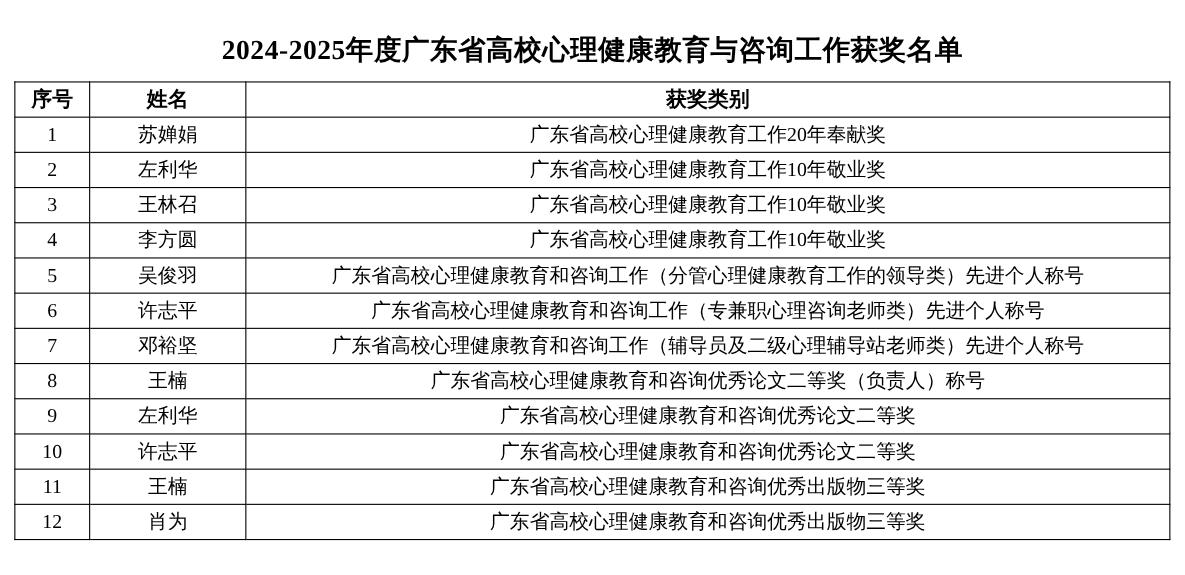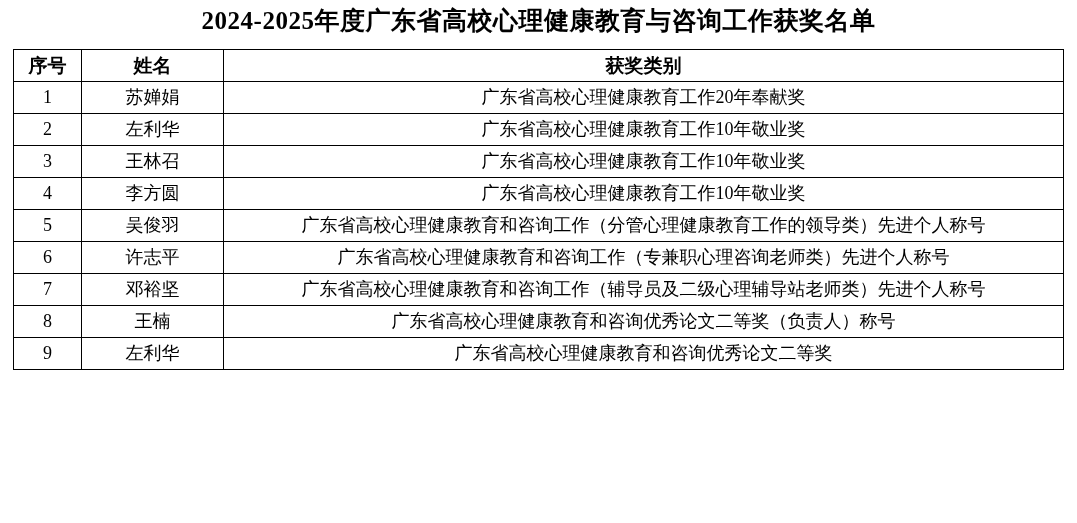--- a/index.html
+++ b/index.html
@@ -19,21 +19,21 @@
     height: 523px;
     box-sizing: border-box;
     padding: 0;
     position: relative;
   }
   .doc-title {
     text-align: center;
     font-size: 25px;
     font-weight: bold;
     letter-spacing: 0.5px;
-    padding-top: 4px;
+    padding-top: 29px;
     padding-bottom: 12px;
     font-family: "Liberation Serif", "DejaVu Serif", serif;
   }
   table.award-table {
     border-collapse: collapse;
     width: 1050px;
     margin: 0 auto;
     table-layout: fixed;
     border-radius: 18px;
   }
@@ -116,16 +116,31 @@
       <tr>
         <td>8</td>
         <td>王楠</td>
         <td>广东省高校心理健康教育和咨询优秀论文二等奖（负责人）称号</td>
       </tr>
       <tr>
         <td>9</td>
         <td>左利华</td>
         <td>广东省高校心理健康教育和咨询优秀论文二等奖</td>
       </tr>
+      <tr>
+        <td>10</td>
+        <td>许志平</td>
+        <td>广东省高校心理健康教育和咨询优秀论文二等奖</td>
+      </tr>
+      <tr>
+        <td>11</td>
+        <td>王楠</td>
+        <td>广东省高校心理健康教育和咨询优秀出版物三等奖</td>
+      </tr>
+      <tr>
+        <td>12</td>
+        <td>肖为</td>
+        <td>广东省高校心理健康教育和咨询优秀出版物三等奖</td>
+      </tr>
     </tbody>
   </table>
 
 </div>
 
 </body></html>

